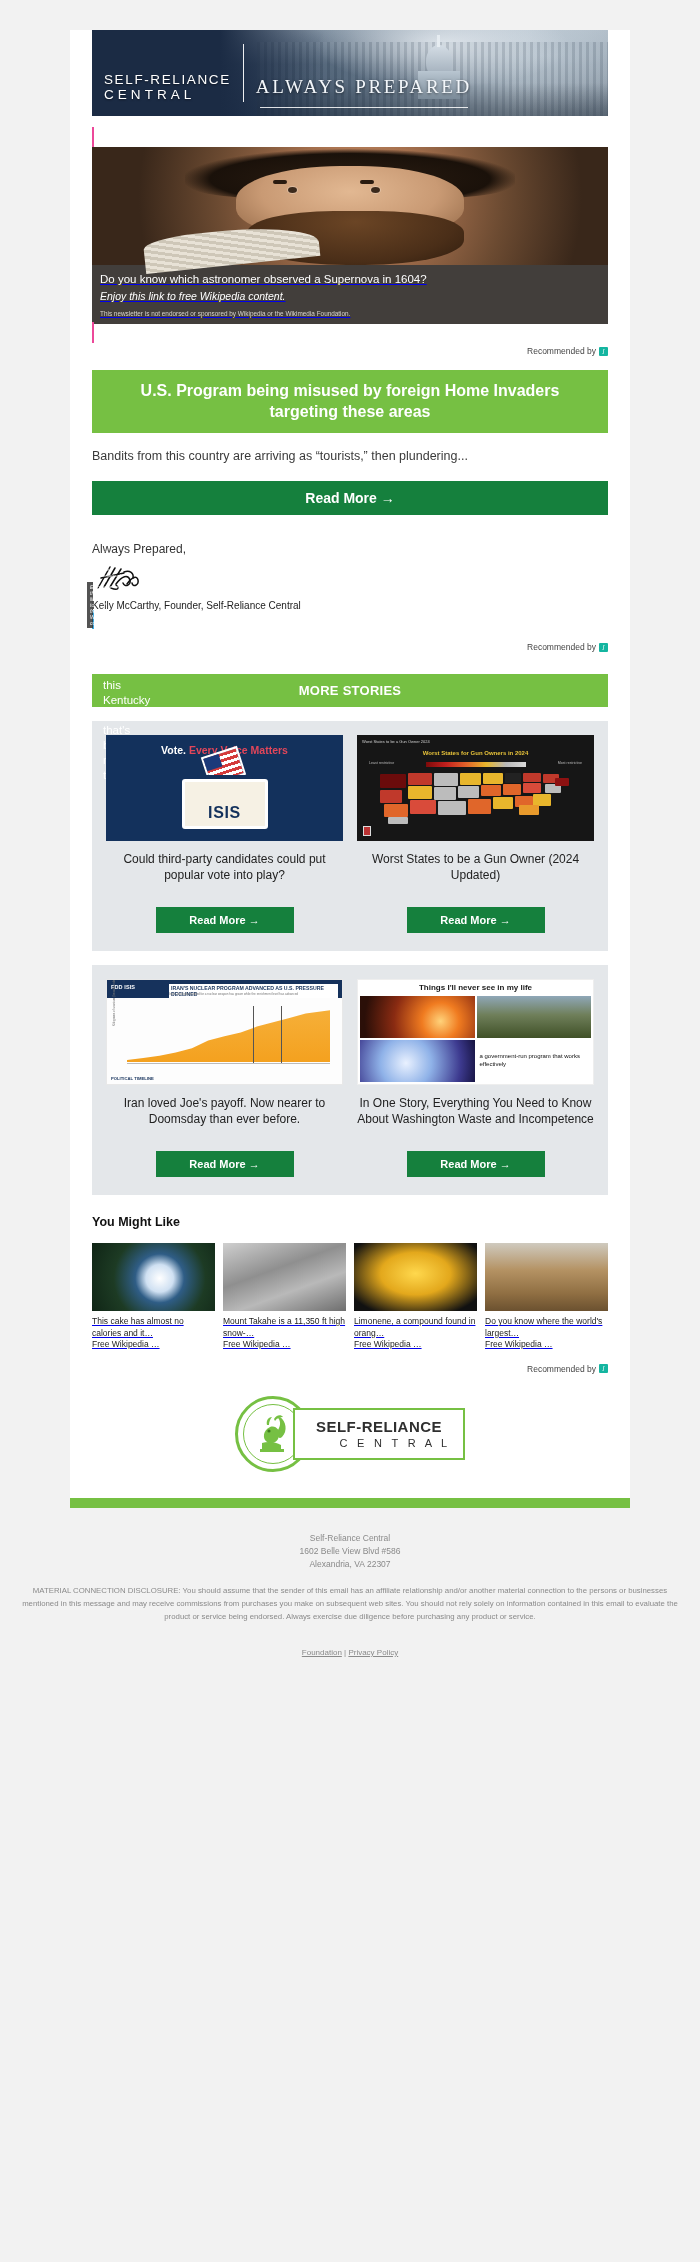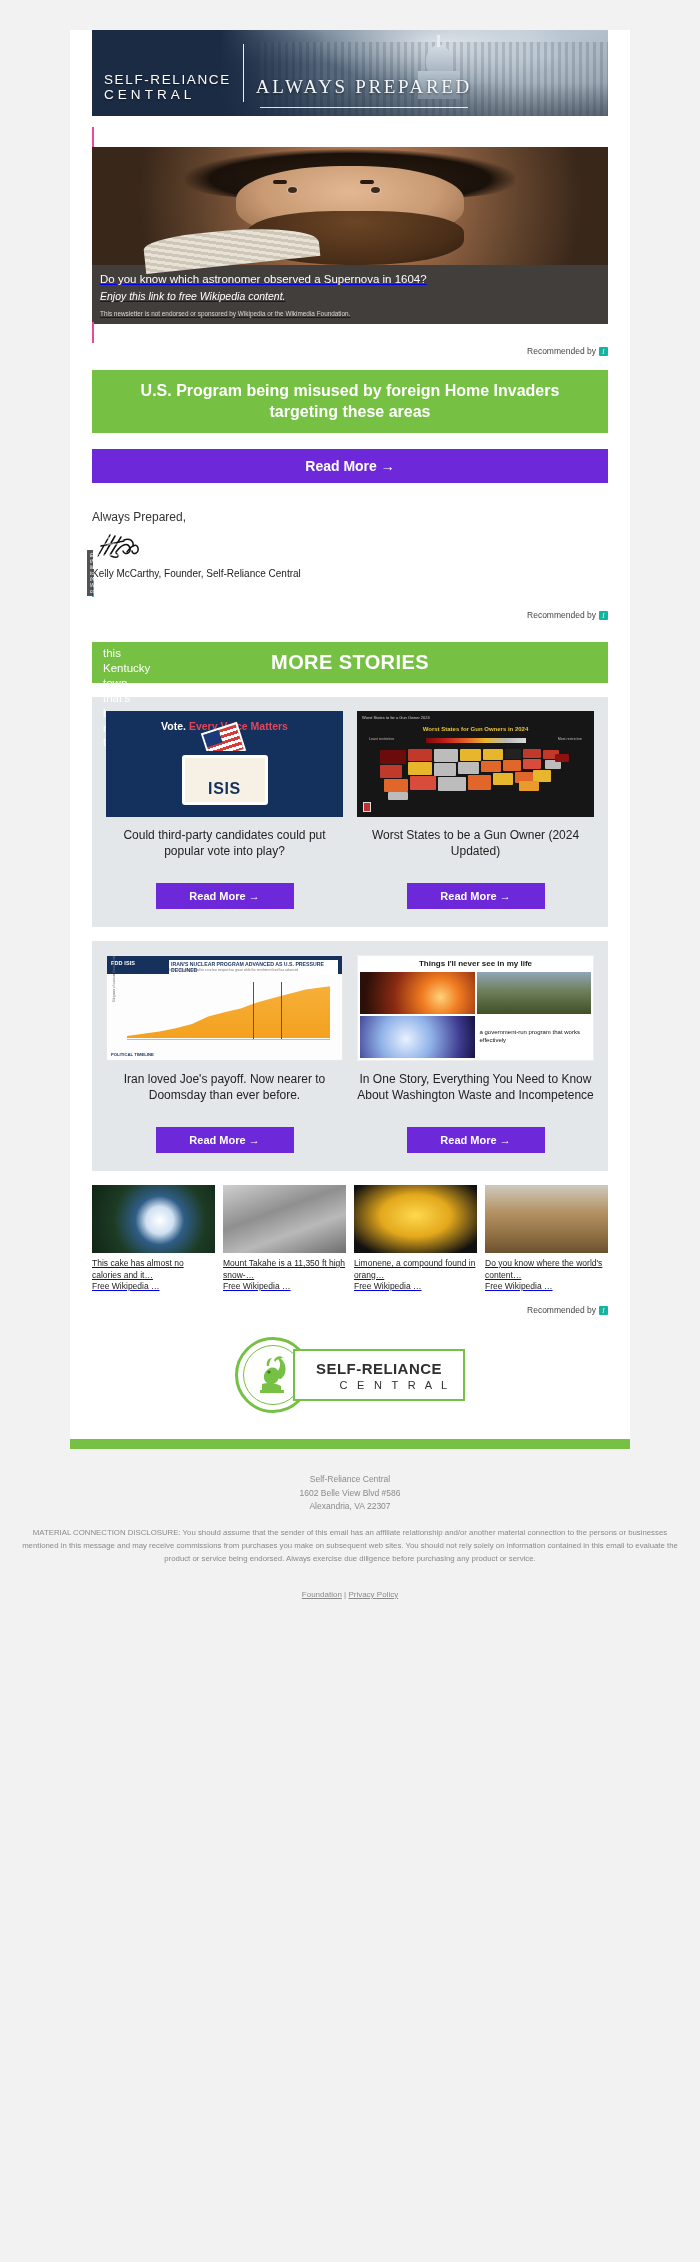--- a/index.html
+++ b/index.html
@@ -159,21 +159,21 @@
     font-size: 16px; font-weight: bold; line-height:1.28;
   }
   .lede {
     margin: 14px 22px 0 22px;
     font-size: 12.5px; color:#3a3a3a; line-height:1.45;
   }
 
   
   .btn-readmore {
     display:block; margin: 16px 22px 0 22px;
-    background:#6d28d9; color:#fff; text-align:center;
+    background:#15803d; color:#fff; text-align:center;
     padding: 9px 0; font-size: 14px; font-weight: bold;
     text-decoration:none;
   }
   .btn-readmore.small { font-size: 11px; padding: 7px 0; margin: 0; width: 138px; }
 
   
   .sig-wrap { margin: 27px 22px 0 22px; }
   .sig-greet { font-size: 12px; color:#333; }
   .sig-img { margin: 8px 0 0 2px; height: 28px; width: 62px; }
   .sig-name { font-size: 10px; color:#222; margin-top: 4px; }
@@ -208,21 +208,21 @@
   .kw-map svg { width:100%; height:100%; }
   .kw-strip {
     position:absolute; right:0; bottom:0; width: 44%;
     background:rgba(45,45,45,.82); color:#fff;
     font-size:5px; font-style:italic; padding:2px 3px; text-align:center;
   }
 
   
   .more-bar {
     margin: 22px 22px 0 22px; background:#76c043; color:#fff;
-    text-align:center; padding: 9px 0; font-size: 20px; font-weight:bold;
+    text-align:center; padding: 9px 0; font-size: 13px; font-weight:bold;
     letter-spacing:.02em;
   }
   .story-row {
     margin: 14px 22px 0 22px; background:#e4e7ea;
     display:flex; gap: 14px; padding: 14px 14px 18px 14px;
   }
   .story { width: 50%; display:flex; flex-direction:column; align-items:center; }
   .story-thumb { width: 100%; height: 106px; overflow:hidden; position:relative; }
   .story-title {
     font-size: 12px; color:#222; text-align:center; line-height:1.35;
@@ -386,20 +386,21 @@
         </div>
       </a>
       <div class="rec-by">
         <span>Recommended by</span>
         <span class="tb-logo">ʃ</span>
       </div>
     </div>
 
     
     <div class="headline">U.S. Program being misused by foreign Home Invaders targeting these areas</div>
+    <div class="lede">Bandits from this country are arriving as “tourists,” then plundering...</div>
     <a class="btn-readmore" href="#">Read More →</a>
 
     
     <div class="sig-wrap">
       <div class="sig-greet">Always Prepared,</div>
       <svg class="sig-img" viewBox="0 0 62 28">
         <g stroke="#111" fill="none" stroke-width="1.5" stroke-linecap="round">
           <path d="M4 24 L16 3"></path>
           <path d="M10 23 L21 4"></path>
           <path d="M16 23 L27 5"></path>
@@ -562,39 +563,40 @@
           </div>
         </div>
         <div class="story-title">In One Story, Everything You Need to Know About Washington Waste and Incompetence</div>
         <div class="btn-wrap">
           <a class="btn-readmore small" href="#">Read More →</a>
         </div>
       </div>
     </div>
 
     
+    <div class="yml-head">You Might Like</div>
     <div class="yml-row">
       <a class="yml" href="#">
         <div class="yml-thumb t-cake"></div>
         <div class="yml-cap">This cake has almost no calories and it…</div>
         <div class="yml-src">Free Wikipedia …</div>
       </a>
       <a class="yml" href="#">
         <div class="yml-thumb t-takahe"></div>
         <div class="yml-cap">Mount Takahe is a 11,350 ft high snow-…</div>
         <div class="yml-src">Free Wikipedia …</div>
       </a>
       <a class="yml" href="#">
         <div class="yml-thumb t-limonene"></div>
         <div class="yml-cap">Limonene, a compound found in orang…</div>
         <div class="yml-src">Free Wikipedia …</div>
       </a>
       <a class="yml" href="#">
         <div class="yml-thumb t-ball"></div>
-        <div class="yml-cap">Do you know where the world's content…</div>
+        <div class="yml-cap">Do you know where the world's largest…</div>
         <div class="yml-src">Free Wikipedia …</div>
       </a>
     </div>
     <div class="ad-block">
       <div class="rec-by">
         <span>Recommended by</span>
         <span class="tb-logo">ʃ</span>
       </div>
     </div>
 

